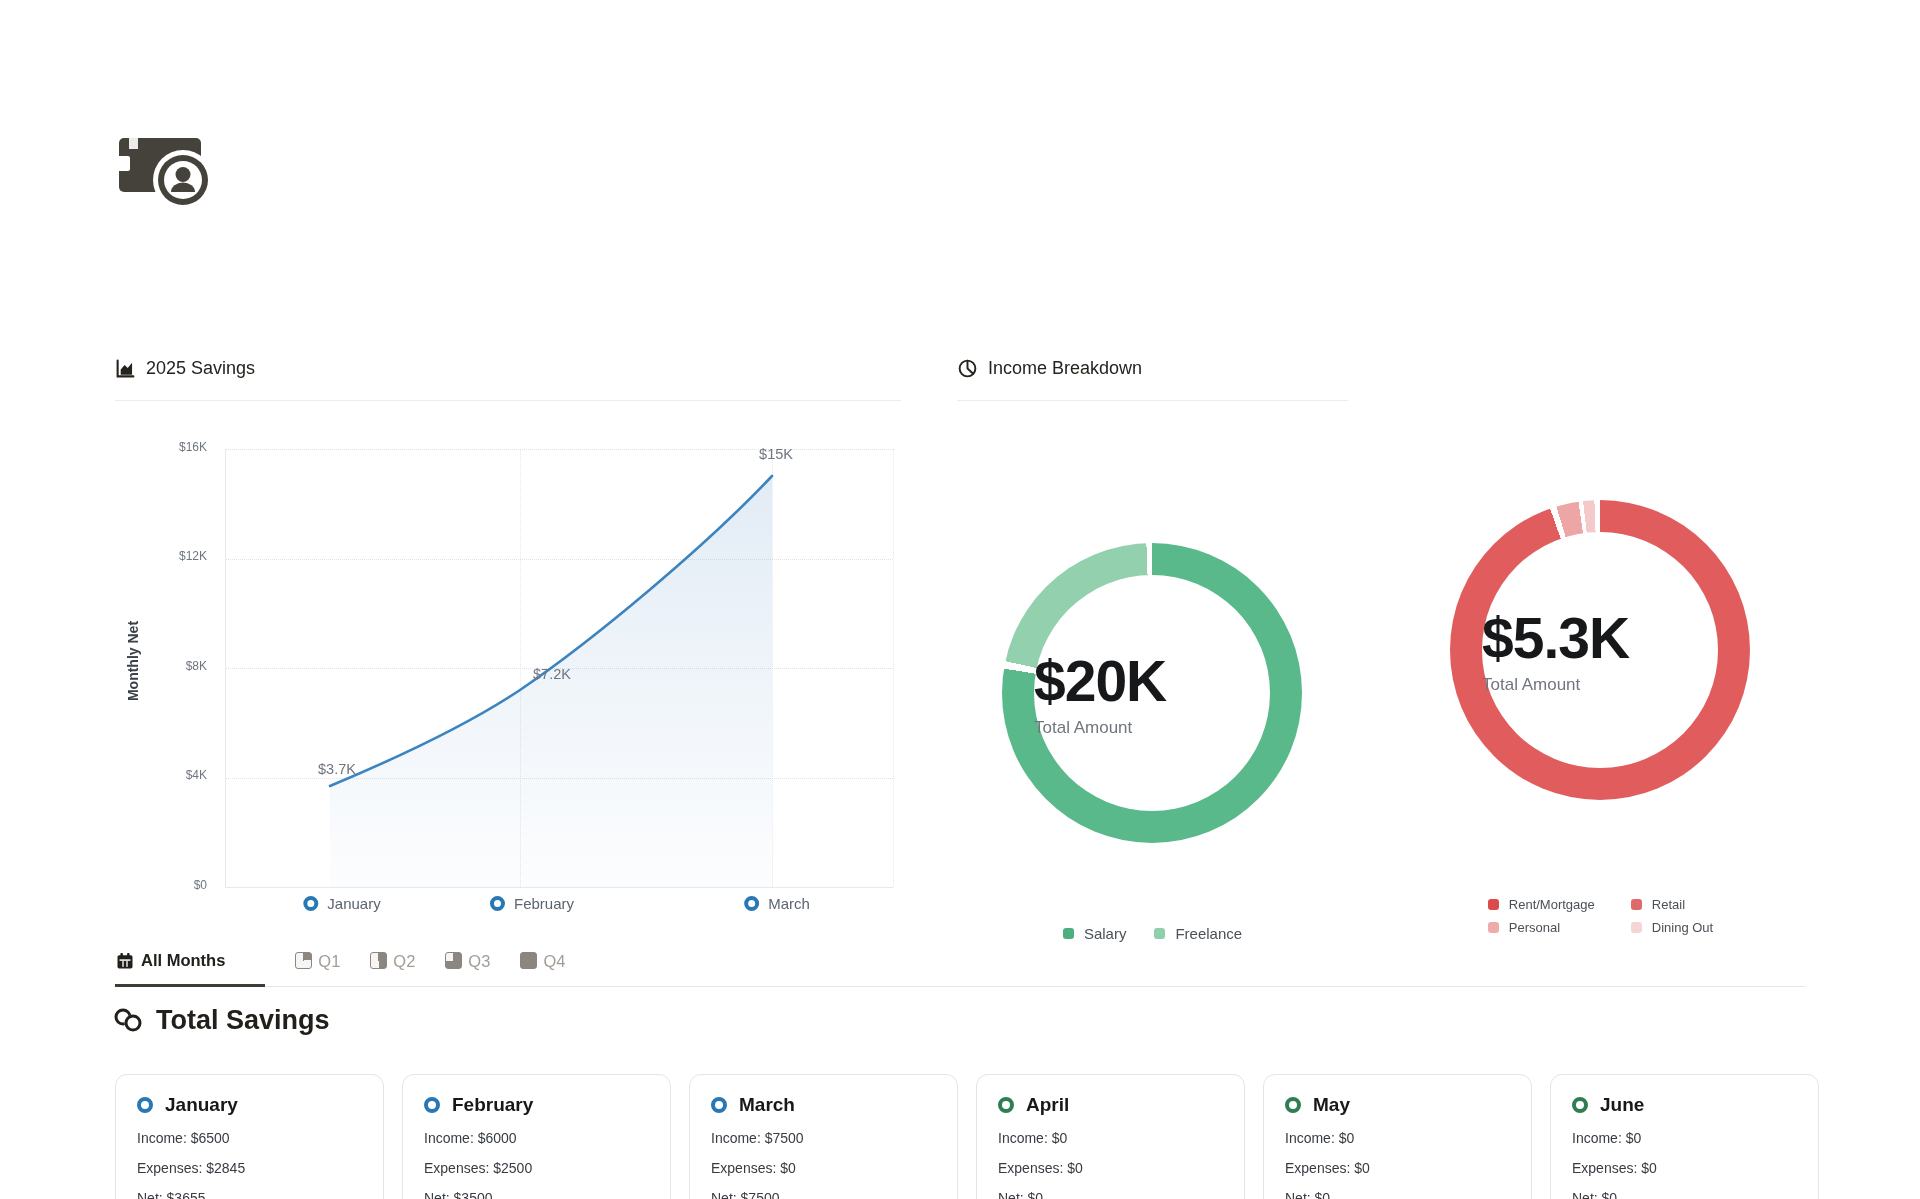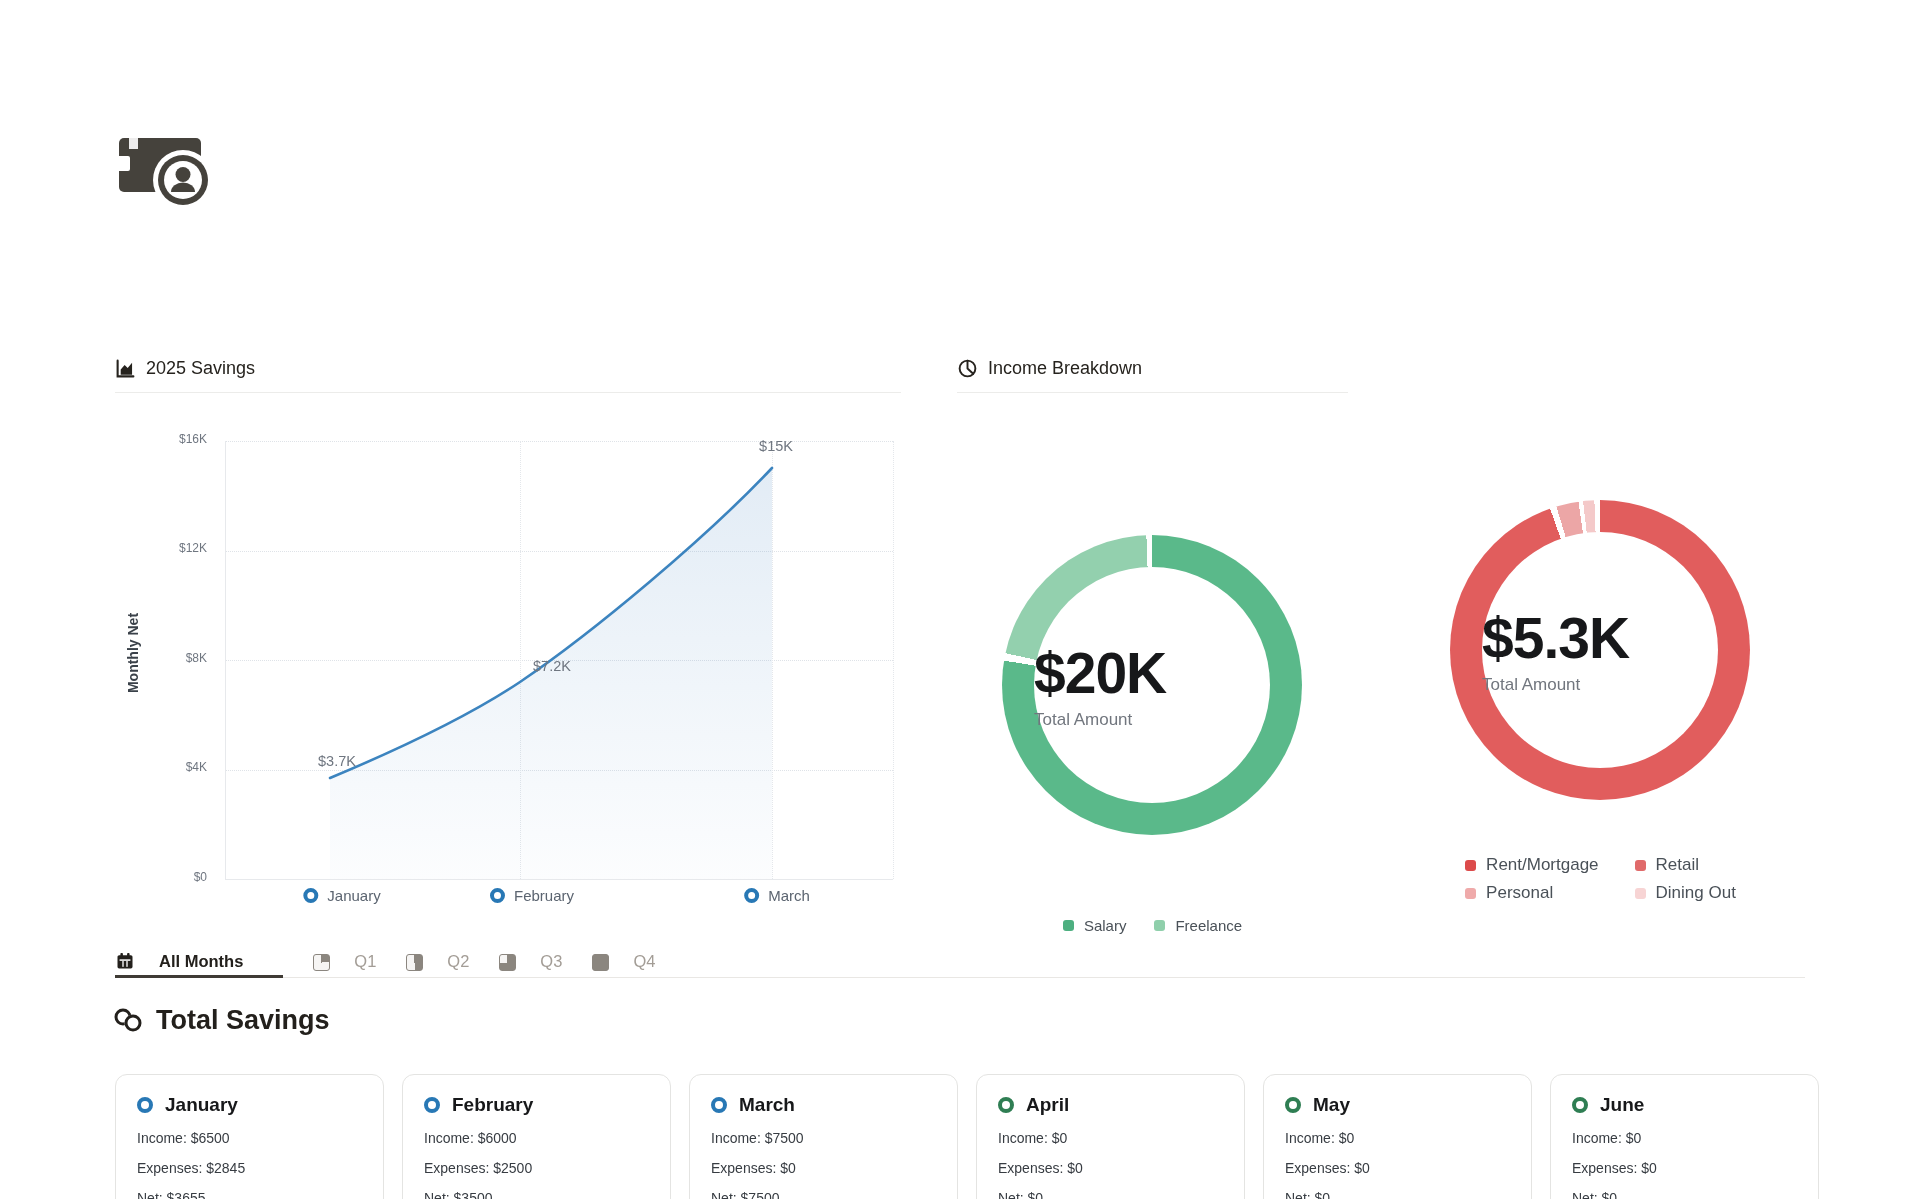--- a/index.html
+++ b/index.html
@@ -6,21 +6,21 @@
   body{font-family:"Liberation Sans","DejaVu Sans",sans-serif;color:#33312b;}
   .page{position:relative;width:1920px;height:1199px;overflow:hidden;background:#fff;}
 
   .app-icon{position:absolute;left:117px;top:128px;}
   .page-title{position:absolute;left:116px;top:244px;font-size:42px;font-weight:700;color:#33312b;letter-spacing:-0.5px;}
 
   .panel{position:absolute;top:358px;}
   #p-savings{left:115px;width:786px;}
   #p-income{left:957px;width:391px;}
   #p-expenses{left:1405px;width:391px;}
-  .panel-header{display:flex;align-items:center;gap:10px;padding-bottom:13px;border-bottom:1px solid #ececea;font-size:18px;font-weight:500;color:#26231e;}
+  .panel-header{display:flex;align-items:center;gap:10px;padding-bottom:21px;border-bottom:1px solid #ececea;font-size:18px;font-weight:500;color:#26231e;}
   .panel-header svg{flex:0 0 auto;}
 
   
   .line-chart{position:relative;height:530px;}
   .ytick{position:absolute;left:0;width:92px;text-align:right;font-size:12px;color:#6f7680;}
   .gridline-h{position:absolute;left:110px;width:668px;border-top:1px dotted #dfe3e8;height:0;}
   .gridline-v{position:absolute;top:48px;height:438px;border-left:1px dotted #e4e7eb;width:0;}
   .axis-left{position:absolute;left:110px;top:48px;height:438px;border-left:1px solid #e7e9ec;}
   .axis-bottom{position:absolute;left:110px;top:486px;width:668px;border-top:1px solid #e7e9ec;}
   .y-title{position:absolute;left:-62px;top:252px;width:160px;text-align:center;transform:rotate(-90deg);font-size:14px;font-weight:700;color:#3a4149;}
@@ -31,27 +31,27 @@
   .ring.green{border-color:#2f7e53;}
 
   
   .donut{position:absolute;width:300px;height:300px;border-radius:50%;top:142px;left:45px;}
   #donut-income{background:conic-gradient(#5ab98a 0 77.6%,#fff 77.6% 78.4%,#93d0ae 78.4% 99.4%,#fff 99.4% 100%);}
   #donut-expenses{background:conic-gradient(#e15d5d 0 94.6%,#fff 94.6% 95.3%,#eca6a6 95.3% 97.7%,#fff 97.7% 98.2%,#f4c9c9 98.2% 99.4%,#fff 99.4% 100%);}
   .donut-hole{position:absolute;left:32px;top:32px;width:236px;height:236px;border-radius:50%;background:#fff;display:flex;flex-direction:column;align-items:flex-start;justify-content:center;gap:4px;}
   .donut-value{font-size:57px;font-weight:700;color:#17181a;letter-spacing:-1px;}
   .donut-sub{font-size:17px;color:#71767e;}
   .legend{position:absolute;left:0;width:100%;display:flex;justify-content:center;gap:28px;font-size:15px;color:#4a5158;}
-  .legend-grid{position:absolute;left:0;width:100%;display:grid;grid-template-columns:auto auto;justify-content:center;column-gap:36px;row-gap:8px;font-size:17px;color:#4a5158;}
+  .legend-grid{position:absolute;left:0;width:100%;display:grid;grid-template-columns:auto auto;justify-content:center;column-gap:36px;row-gap:8px;font-size:13px;color:#4a5158;margin-top:42px;}
   .legend-item{display:flex;align-items:center;gap:10px;cursor:pointer;}
   .swatch{width:11px;height:11px;border-radius:3px;flex:0 0 auto;}
 
   
   .tabs{position:absolute;left:115px;top:951px;width:1690px;display:flex;align-items:flex-end;gap:30px;border-bottom:1px solid #e9e7e4;}
-  .tab{display:flex;align-items:flex-end;gap:24px;font-size:16.5px;color:#a39d96;font-weight:500;padding-bottom:4px;border-bottom:3px solid transparent;margin-bottom:-1px;cursor:pointer;}
+  .tab{display:flex;align-items:flex-start;gap:6px;font-size:16.5px;color:#a39d96;font-weight:500;padding-bottom:13px;border-bottom:3px solid transparent;margin-bottom:-1px;cursor:pointer;}
   .tab.active{color:#23201c;font-weight:700;border-bottom-color:#3f3b35;padding-right:40px;}
   .q-icon{width:17px;height:17px;border-radius:3px;border:1.5px solid #8b867f;box-sizing:border-box;}
   .q1{background:conic-gradient(#8b867f 0 25%,#f6f5f4 25% 100%);}
   .q2{background:conic-gradient(#8b867f 0 50%,#f6f5f4 50% 100%);}
   .q3{background:conic-gradient(#8b867f 0 75%,#f6f5f4 75% 100%);}
   .q4{background:#8b867f;}
 
   
   .section-header{position:absolute;left:113px;top:1005px;display:flex;align-items:center;gap:11px;}
   .section-title{font-size:27px;font-weight:700;color:#23201c;}

